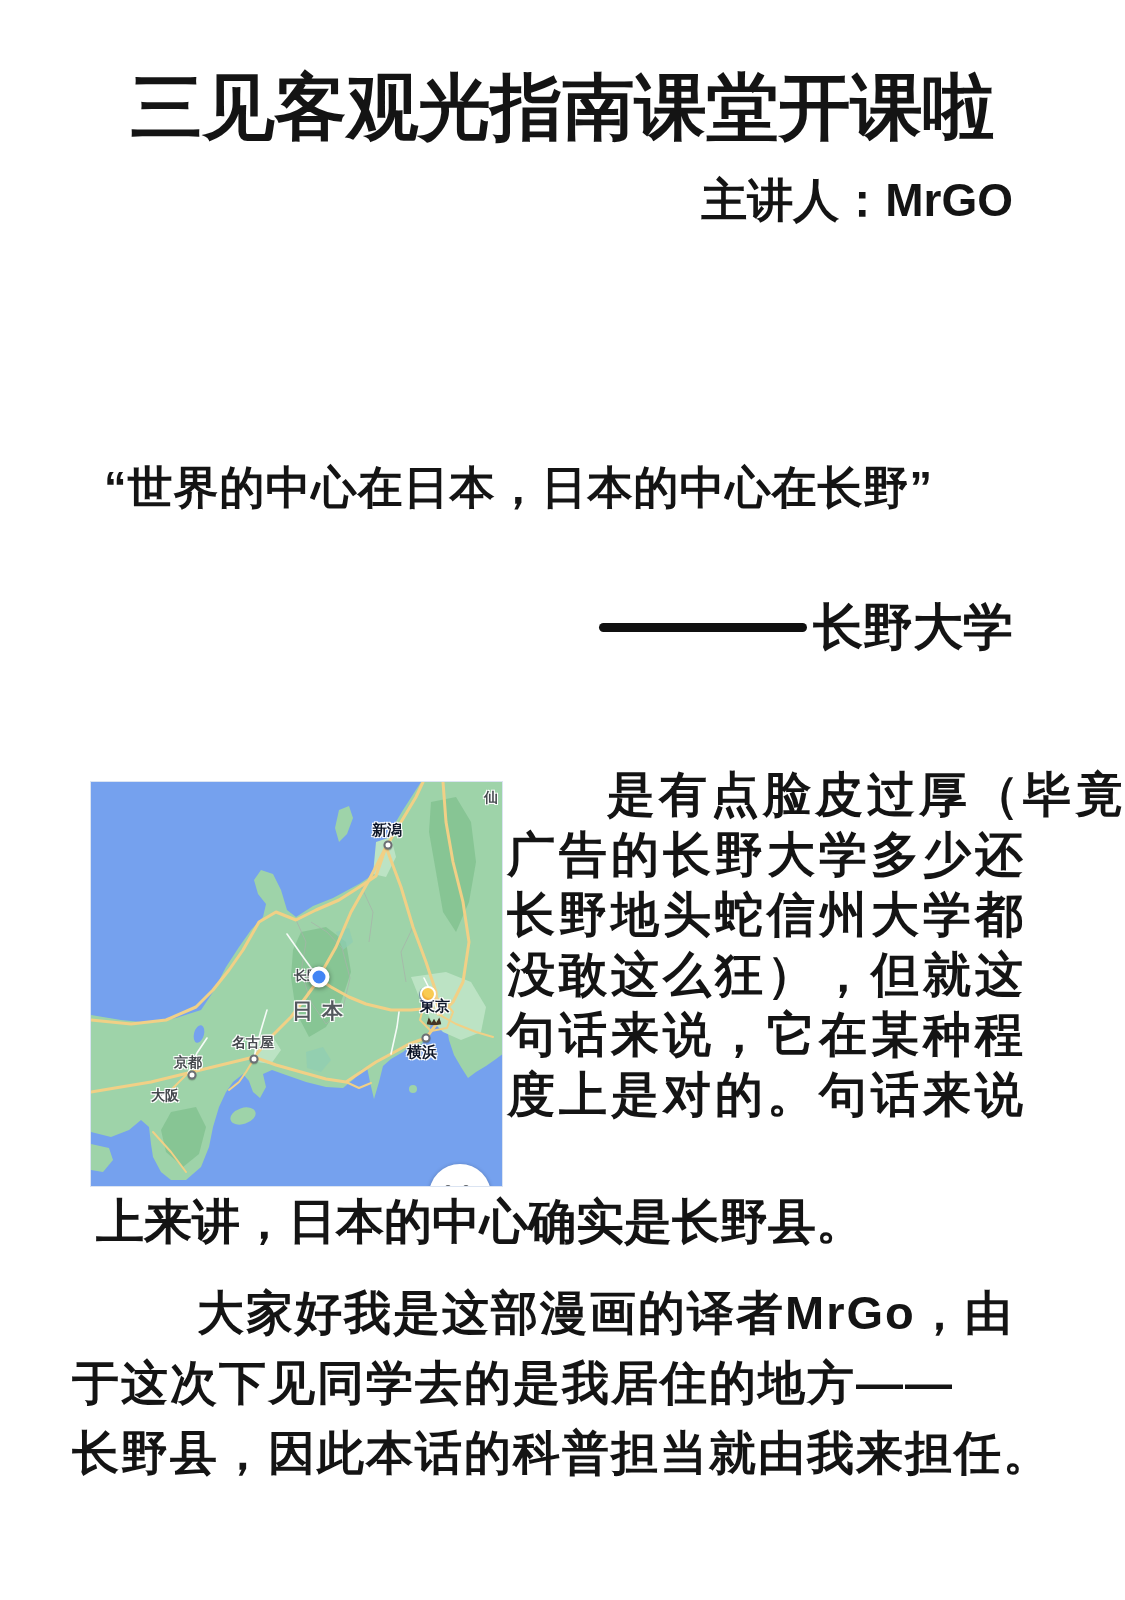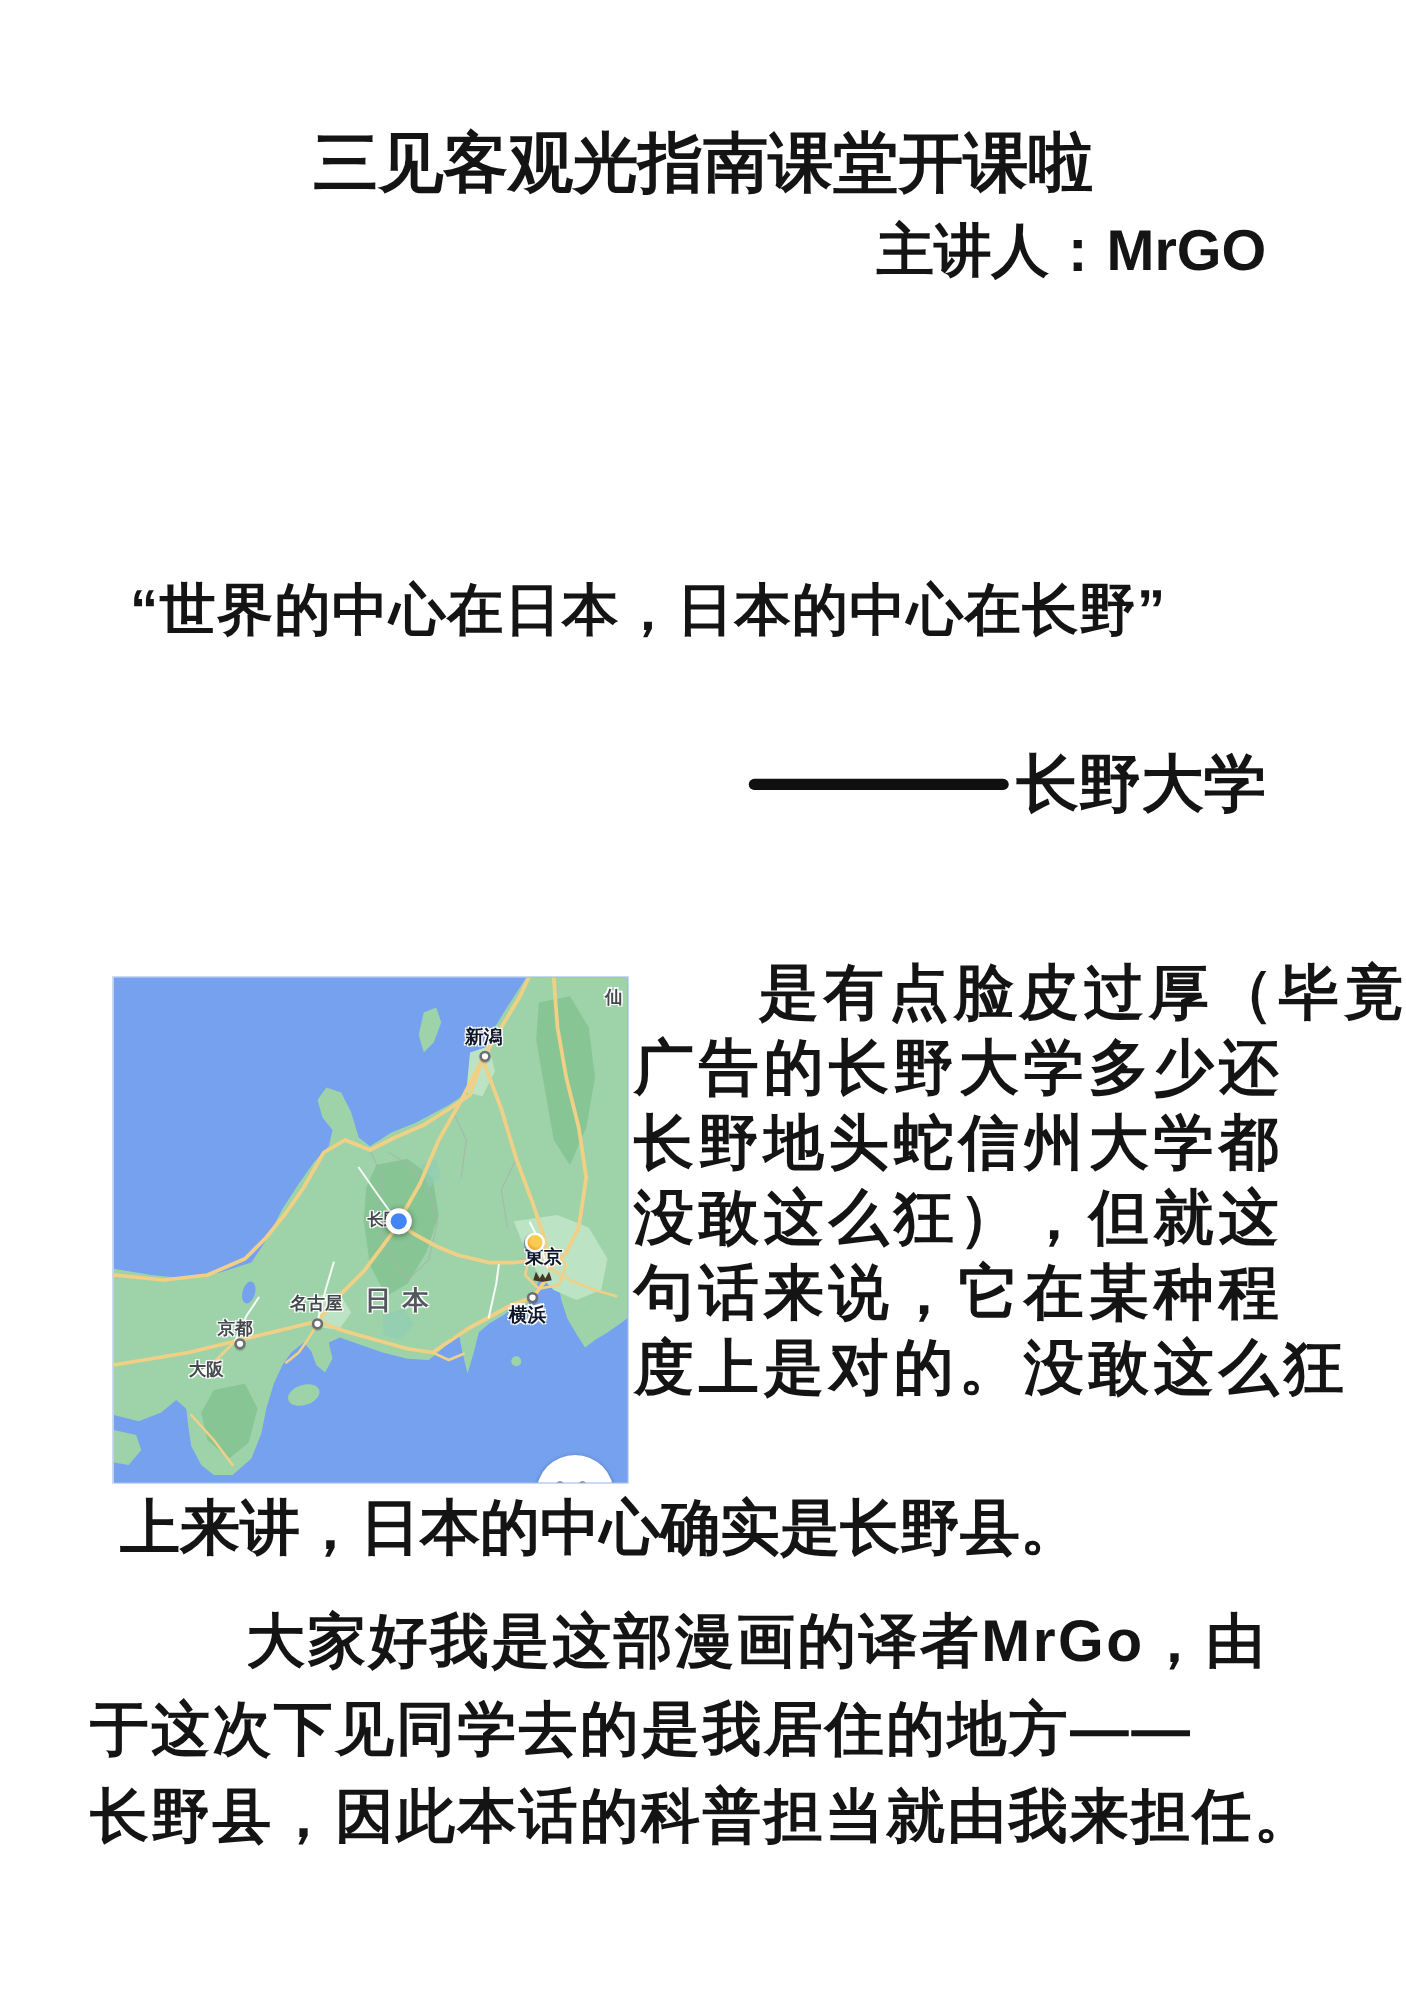--- a/index.html
+++ b/index.html
@@ -4,21 +4,21 @@
 <style>
   :root{
     --water:#75a1ee; --land:#9ed3a9; --land-light:#bce3c4; --land-dark:#82c290;
     --land-teal:#8fcdb4; --road:#f1d086; --label:#45494e; --location-dot:#4285f4;
   }
   *{margin:0;padding:0;box-sizing:border-box;}
   html,body{background:#ffffff;}
   body{width:1125px;height:1600px;font-family:"Liberation Sans","DejaVu Sans",sans-serif;color:#141414;}
   .page{position:relative;width:1125px;height:1600px;background:#ffffff;overflow:hidden;}
 
-  .title{position:absolute;top:60px;left:0;width:100%;text-align:center;font-size:52px;font-weight:900;white-space:nowrap;letter-spacing:0px;margin-top:36px;}
+  .title{position:absolute;top:60px;left:0;width:100%;text-align:center;font-size:72px;font-weight:900;white-space:nowrap;letter-spacing:0px;}
   .presenter{position:absolute;top:170px;right:112px;font-size:46px;font-weight:800;white-space:nowrap;}
   .quote{position:absolute;top:458px;left:104px;font-size:45px;font-weight:800;letter-spacing:1px;white-space:nowrap;}
   .attribution{position:absolute;top:594px;right:112px;display:flex;align-items:center;gap:6px;font-size:50px;font-weight:900;white-space:nowrap;}
   .attribution .dash{width:208px;height:9px;background:#101010;border-radius:5px;}
 
   
   .map{position:absolute;left:90px;top:781px;width:413px;height:406px;overflow:hidden;
        background:var(--water);border:1px solid #dbe4f2;}
   .map svg{position:absolute;left:0;top:0;}
   .water{fill:var(--water);}
@@ -27,21 +27,21 @@
   .land-dark{fill:var(--land-dark);opacity:.85;}
   .land-teal{fill:var(--land-teal);opacity:.7;}
   .road{fill:none;stroke:var(--road);stroke-width:3;stroke-linecap:round;stroke-linejoin:round;}
   .road.thin{stroke-width:2;}
   .road-white{fill:none;stroke:#ffffff;stroke-width:1.6;opacity:.9;stroke-linecap:round;}
   .border-line{fill:none;stroke:#a7b3a9;stroke-width:1;opacity:.75;}
 
   .ml{position:absolute;transform:translate(-50%,-50%);font-weight:700;font-size:14px;color:var(--label);white-space:nowrap;
       text-shadow:-1px -1px 0 #fff,1px -1px 0 #fff,-1px 1px 0 #fff,1px 1px 0 #fff,0 0 2px #fff;}
   .ml-major{font-size:15px;color:#0f172a;}
-  .ml-country{font-size:21px;font-weight:700;letter-spacing:9px;color:#54585e;margin-top:29px;}
+  .ml-country{font-size:21px;font-weight:700;letter-spacing:9px;color:#54585e;}
   .ml-nagano{font-size:13px;}
   .mk{position:absolute;width:9px;height:9px;background:#fff;border:2px solid #6b6f74;border-radius:50%;
       transform:translate(-50%,-50%);box-shadow:0 1px 1px rgba(0,0,0,.25);}
   .loc-dot{position:absolute;left:228px;top:195px;width:21px;height:21px;background:var(--location-dot);
       border:4px solid #fff;border-radius:50%;transform:translate(-50%,-50%);box-shadow:0 1px 5px rgba(0,0,0,.45);}
   .tk-icon{position:absolute;left:337px;top:212px;width:16px;height:16px;border-radius:50%;
       background:radial-gradient(circle at 62% 32%,#f9cb52 0 48%,#ee9f2d 78%);border:2px solid #fff;
       transform:translate(-50%,-50%);box-shadow:-1px 1px 1px rgba(40,60,120,.55);}
   .tk-wing{position:absolute;left:343px;top:239px;width:15px;height:9px;transform:translate(-50%,-50%);
       background:#443525;clip-path:polygon(0 85%,15% 10%,35% 70%,50% 25%,65% 70%,85% 10%,100% 85%,50% 100%);}
@@ -143,21 +143,21 @@
       <span class="dot d2"></span>
     </div>
   </div>
 
   <div class="p1side">
     <div class="ln">是有点脸皮过厚（毕竟</div>
     <div class="ln">广告的长野大学多少还</div>
     <div class="ln">长野地头蛇信州大学都</div>
     <div class="ln">没敢这么狂），但就这</div>
     <div class="ln">句话来说，它在某种程</div>
-    <div class="ln">度上是对的。没敢这么狂</div>
+    <div class="ln">度上是对的。句话来说</div>
   </div>
 
   <div class="p1below ln">上来讲，日本的中心确实是长野县。</div>
 
   <div class="p2">
     <div class="ln">大家好我是这部漫画的译者MrGo，由</div>
     <div class="ln">于这次下见同学去的是我居住的地方——</div>
     <div class="ln">长野县，因此本话的科普担当就由我来担任。</div>
   </div>
 

